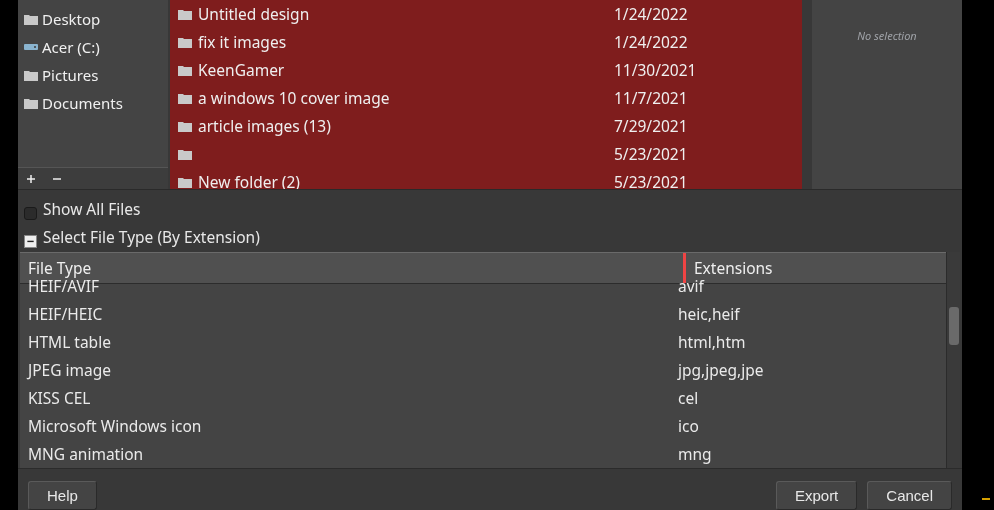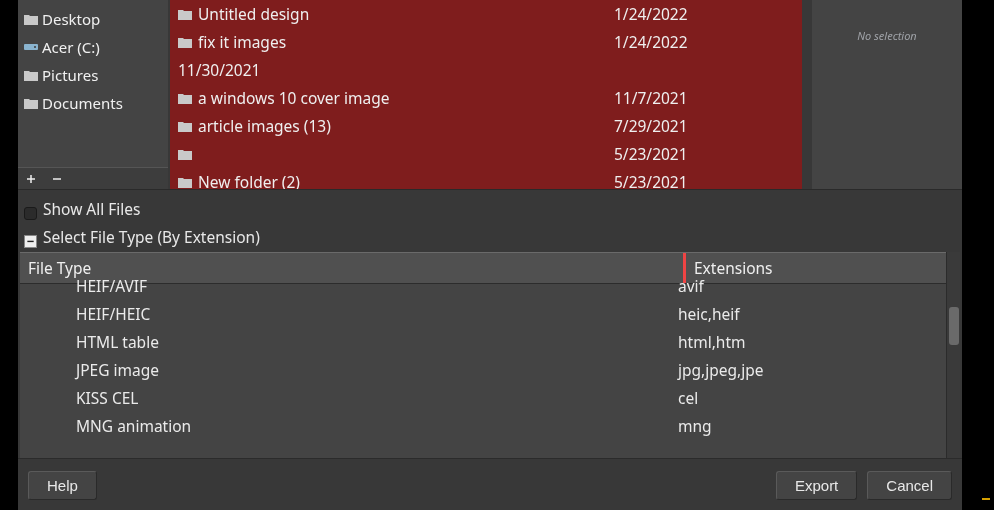--- a/index.html
+++ b/index.html
@@ -153,21 +153,21 @@
     overflow: hidden;
     margin-top: -12px; 
   }
   .type-row {
     display: flex;
     padding: 3px 8px;
     font-size: 15.5px;
     color: #eaeaea;
     line-height: 22px;
   }
-  .type-row .ft { flex: 1; margin-left: 48px; }
+  .type-row .ft { flex: 1; }
   .type-row .ext { width: 260px; }
   .type-scroll {
     width: 14px;
     background: #3a3a3a;
     position: relative;
     border-left: 1px solid #2b2b2b;
   }
   .type-scroll-thumb {
     position: absolute;
     top: 55px;
@@ -273,20 +273,26 @@
       <div class="file-row">
         <div class="fname">
             <svg width="14" height="12" viewBox="0 0 14 12">
               <path fill="#c9c9c9" d="M0 2h5l1 1h8v9H0z"></path>
             </svg>
             <span>fix it images</span>
           </div>
         <div class="fdate">1/24/2022</div>
       </div>
       <div class="file-row">
+        <div class="fname">
+            <svg width="14" height="12" viewBox="0 0 14 12">
+              <path fill="#c9c9c9" d="M0 2h5l1 1h8v9H0z"></path>
+            </svg>
+            <span>KeenGamer</span>
+          </div>
         <div class="fdate">11/30/2021</div>
       </div>
       <div class="file-row">
         <div class="fname">
             <svg width="14" height="12" viewBox="0 0 14 12">
               <path fill="#c9c9c9" d="M0 2h5l1 1h8v9H0z"></path>
             </svg>
             <span>a windows 10 cover image</span>
           </div>
         <div class="fdate">11/7/2021</div>
@@ -354,20 +360,24 @@
           <div class="ft">HTML table</div>
           <div class="ext">html,htm</div>
         </div>
         <div class="type-row">
           <div class="ft">JPEG image</div>
           <div class="ext">jpg,jpeg,jpe</div>
         </div>
         <div class="type-row">
           <div class="ft">KISS CEL</div>
           <div class="ext">cel</div>
+        </div>
+        <div class="type-row">
+          <div class="ft">Microsoft Windows icon</div>
+          <div class="ext">ico</div>
         </div>
         <div class="type-row">
           <div class="ft">MNG animation</div>
           <div class="ext">mng</div>
         </div>
       </div>
     </div>
     <div class="type-scroll">
       <div class="type-scroll-thumb"></div>
     </div>

